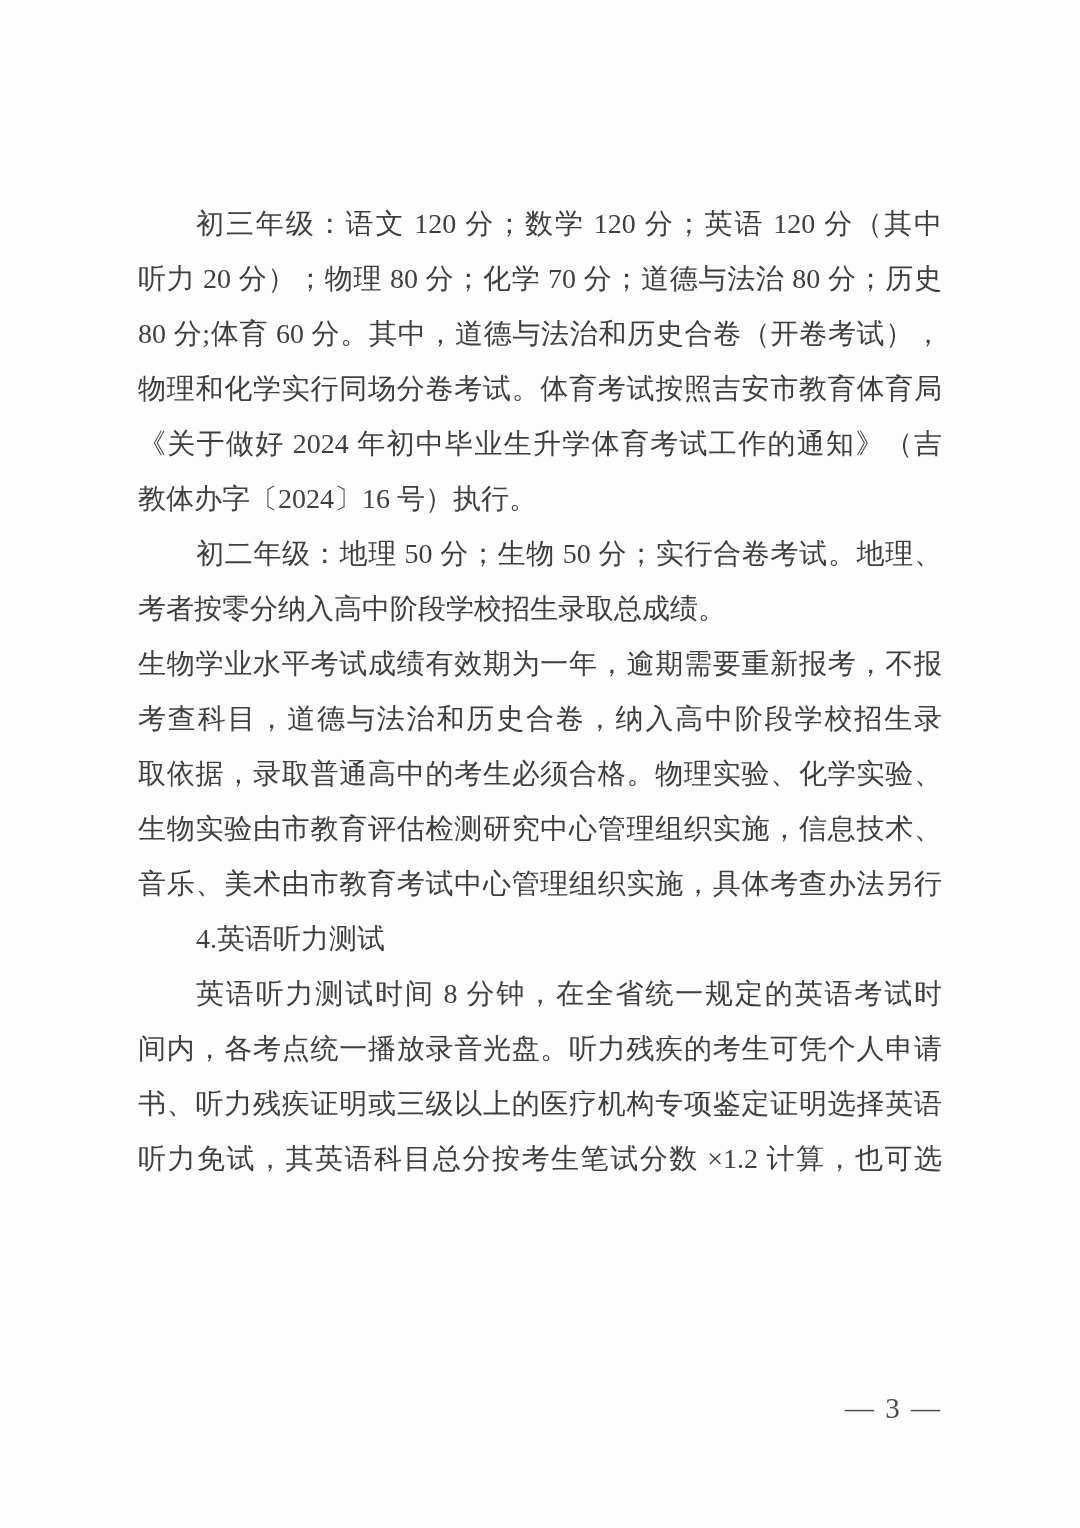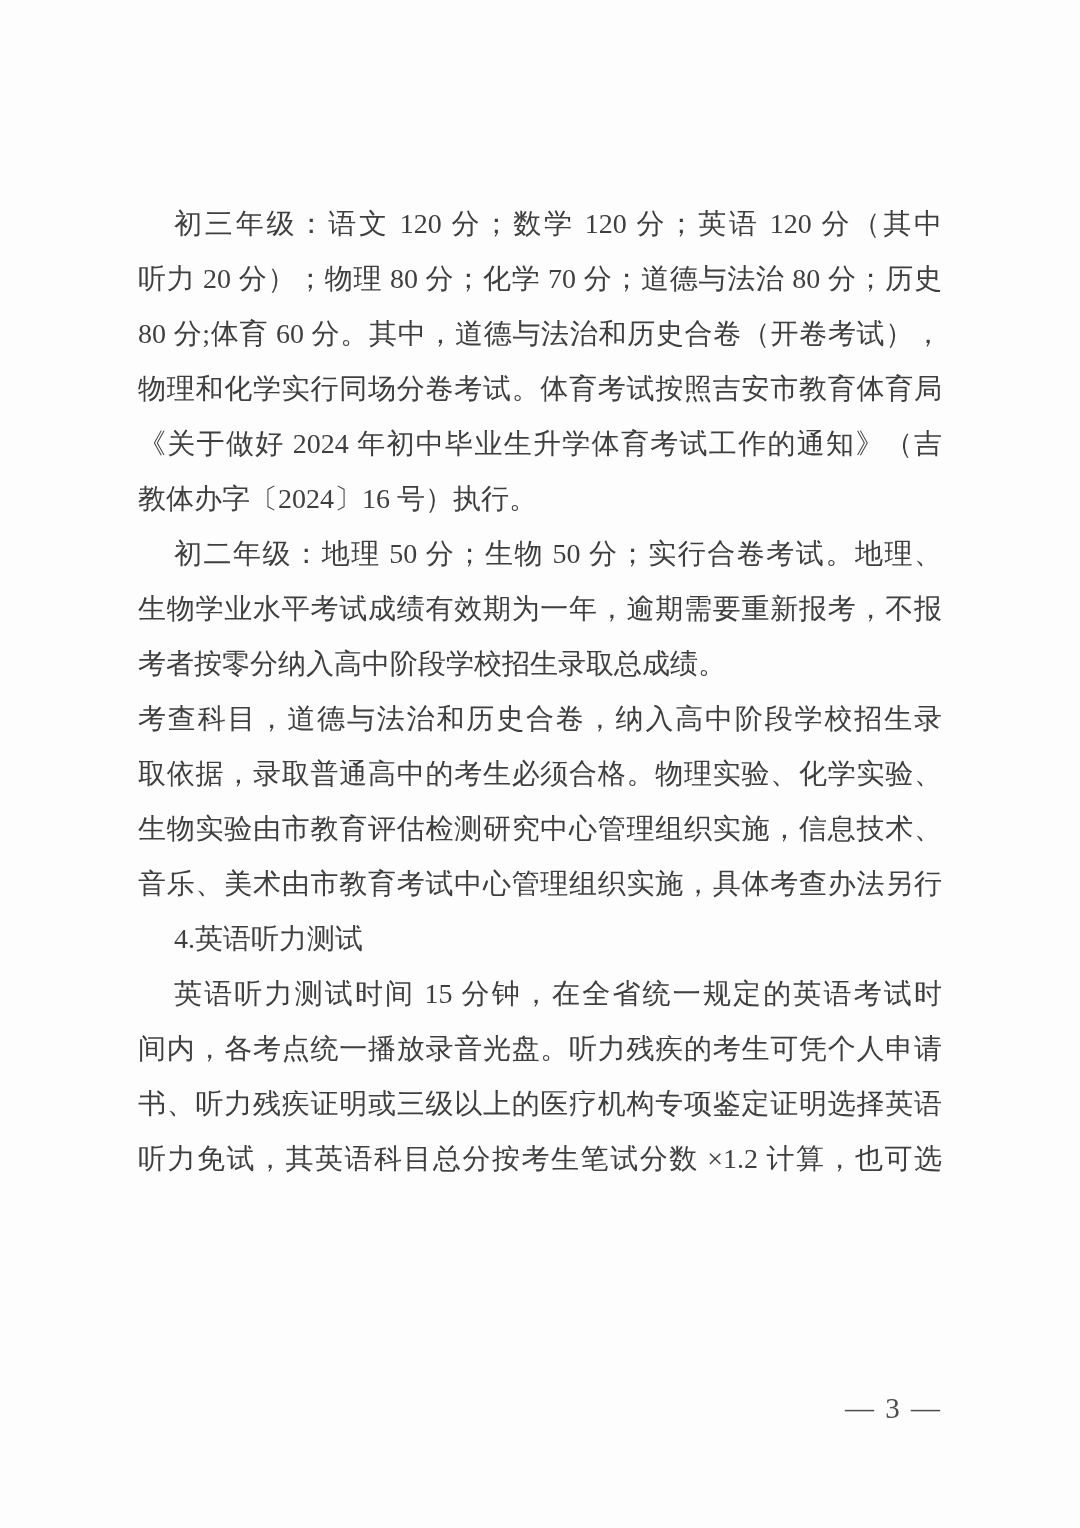--- a/index.html
+++ b/index.html
@@ -30,21 +30,21 @@
     text-align-last: justify;
     text-justify: inter-character;
     white-space: nowrap;
     overflow: visible;
   }
   .line.flush {
     text-align: center;
     text-align-last: left;
   }
   .line.indent {
-    margin-left: 36px;
+    margin-left: 58px;
   }
   .page-number {
     position: absolute;
     left: 138px;
     top: 1392px;
     width: 804px;
     text-align: right;
     font-size: 29px;
     color: #4d4d4d;
     letter-spacing: 2px;
@@ -64,38 +64,38 @@
       <div class="line">80 分;体育 60 分。其中，道德与法治和历史合卷（开卷考试），</div>
 
       <div class="line">物理和化学实行同场分卷考试。体育考试按照吉安市教育体育局</div>
 
       <div class="line">《关于做好 2024 年初中毕业生升学体育考试工作的通知》（吉</div>
 
       <div class="line flush">教体办字〔2024〕16 号）执行。</div>
 
       <div class="line indent">初二年级：地理 50 分；生物 50 分；实行合卷考试。地理、</div>
 
+      <div class="line flush">考者按零分纳入高中阶段学校招生录取总成绩。</div>
+
       <div class="line">生物学业水平考试成绩有效期为一年，逾期需要重新报考，不报</div>
-
-      <div class="line flush">考者按零分纳入高中阶段学校招生录取总成绩。</div>
 
 
 
       <div class="line">考查科目，道德与法治和历史合卷，纳入高中阶段学校招生录</div>
 
       <div class="line">取依据，录取普通高中的考生必须合格。物理实验、化学实验、</div>
 
       <div class="line">生物实验由市教育评估检测研究中心管理组织实施，信息技术、</div>
 
       <div class="line">音乐、美术由市教育考试中心管理组织实施，具体考查办法另行</div>
 
 
       <div class="line indent flush">4.英语听力测试</div>
 
-      <div class="line indent">英语听力测试时间 15 分钟，在全省统一规定的英语考试时</div>
+      <div class="line indent">英语听力测试时间 8 分钟，在全省统一规定的英语考试时</div>
 
       <div class="line">间内，各考点统一播放录音光盘。听力残疾的考生可凭个人申请</div>
 
       <div class="line">书、听力残疾证明或三级以上的医疗机构专项鉴定证明选择英语</div>
 
       <div class="line">听力免试，其英语科目总分按考生笔试分数 ×1.2 计算，也可选</div>
     </div>
 
   <div class="page-number">— 3 —</div>
 

